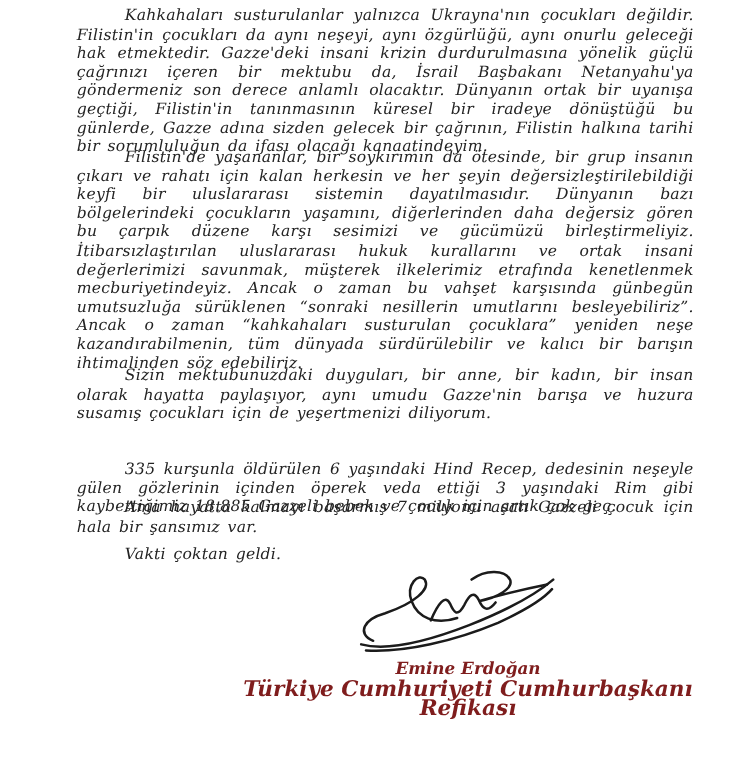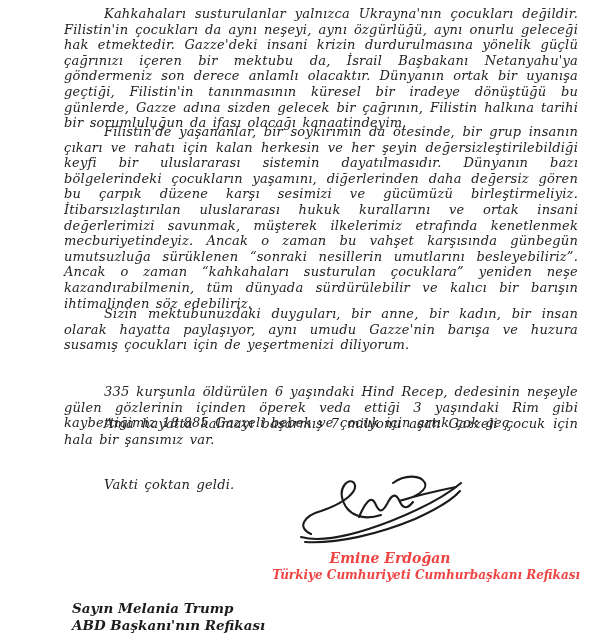--- a/index.html
+++ b/index.html
@@ -27,40 +27,40 @@
     text-indent: 40px;
     color: #232323;
     word-spacing: 2px;
     letter-spacing: 0.2px;
   }
   .p1 { top: 6px; }
   .p2 { top: 124px; }
   .p3 { top: 306px; }
   .p4 { top: 384px; }
   .p5 { top: 416px; }
-  .p6 { top: 477px; }
+  .p6 { top: 455px; }
   .sig-wrap {
     position: absolute;
     left: 293px;
     top: 471px;
     width: 178px;
     height: 76px;
   }
   .signer {
     position: absolute;
     left: 200px;
     top: 550px;
     width: 380px;
     text-align: center;
     font-style: italic;
     font-weight: bold;
-    color: #ef4444;
+    color: #7f1d1d;
   }
   .signer-name  { font-size: 14px;   line-height: 17px; }
-  .signer-title { font-size: 12px; line-height: 16px; text-align: right; }
+  .signer-title { font-size: 18px; line-height: 16px; }
   .addressee {
     position: absolute;
     left: 72px;
     top: 600px;
     font-style: italic;
     font-weight: bold;
     font-size: 13.5px;
     line-height: 16.5px;
     color: #1c1c1c;
   }
@@ -87,18 +87,14 @@
         <path d="M100,12 C112,3 128,4 132,12 C135,19 122,27 106,30 C126,24 148,19 163,16"></path>
       </g>
     </svg>
   </div>
 
   <div class="signer">
     <div class="signer-name">Emine Erdoğan</div>
     <div class="signer-title">Türkiye Cumhuriyeti Cumhurbaşkanı Refikası</div>
   </div>
 
-  <div class="addressee">
-    <div>Sayın Melania Trump</div>
-    <div>ABD Başkanı'nın Refikası</div>
-  </div>
 
 </div>
 
 </body></html>

